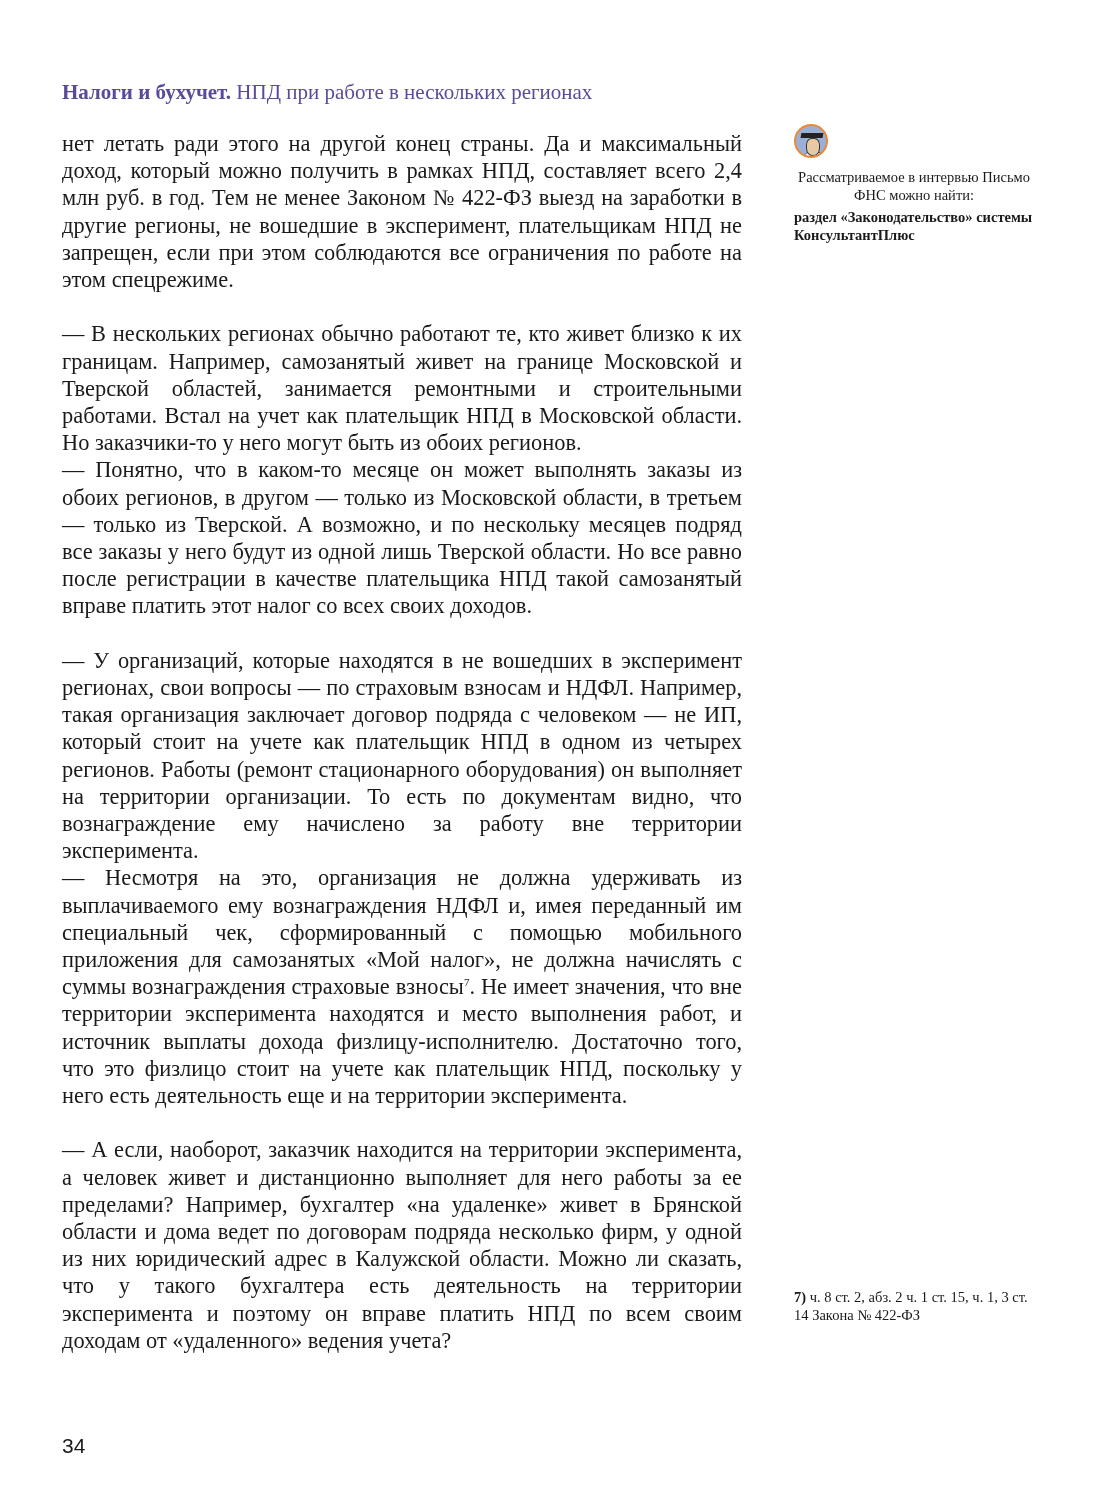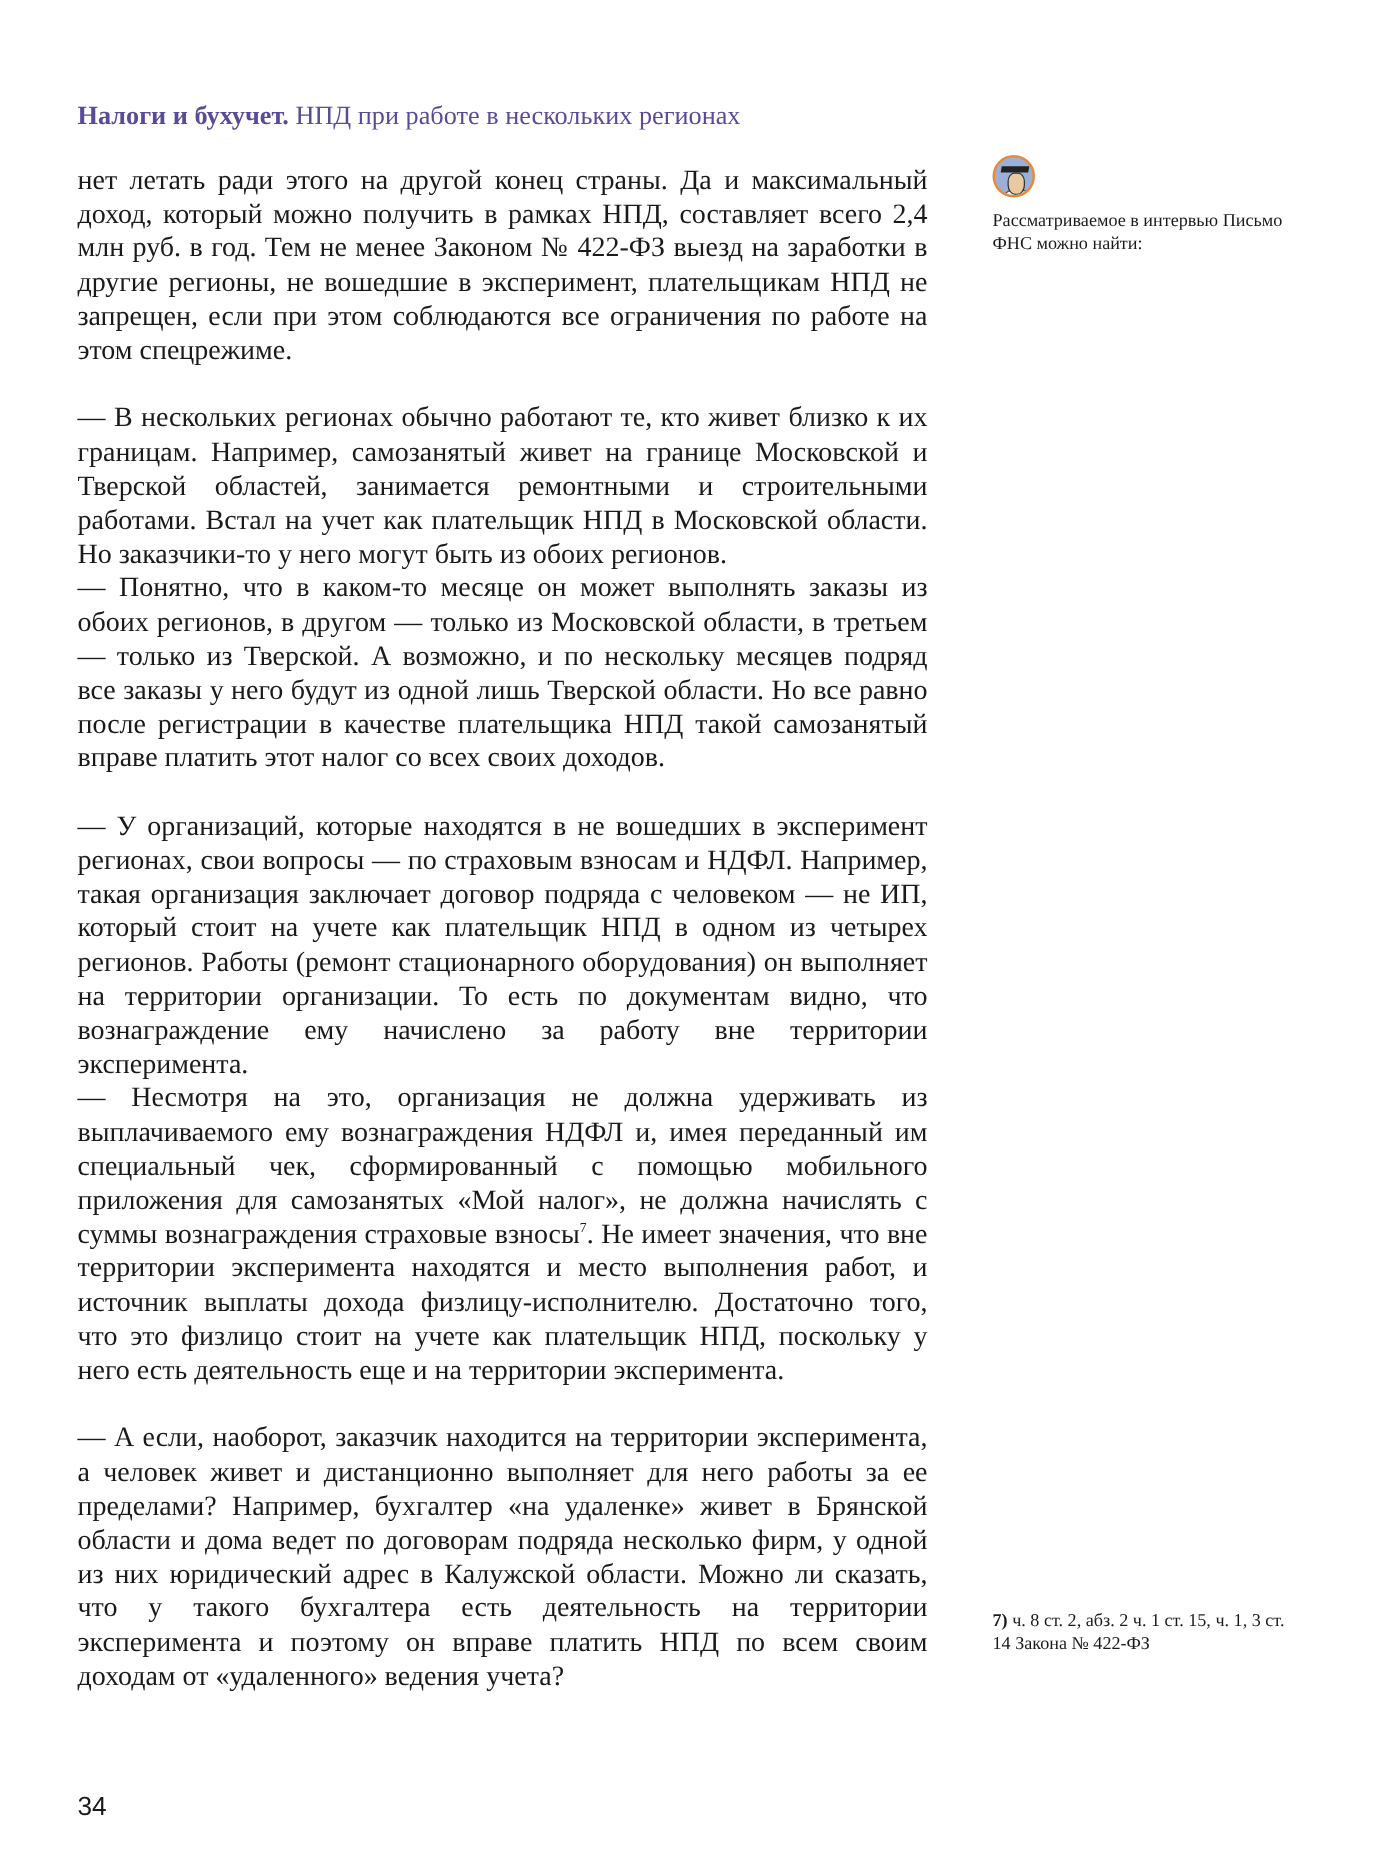--- a/index.html
+++ b/index.html
@@ -42,21 +42,21 @@
     background: #e8c9a1; border-radius: 40% 40% 45% 45%; border: 1px solid #333;
   }
   .avatar .cap {
     position: absolute; left: 5px; top: 7px; width: 22px; height: 5px;
     background: #222; transform: skewX(-10deg);
   }
   .avatar .body {
     position: absolute; left: 7px; top: 26px; width: 20px; height: 10px;
     background: #f4f4f4; border: 1px solid #555; border-radius: 6px 6px 0 0;
   }
-  .sidebar .note { margin: 0 0 4px 0; }
+  .sidebar .note { margin: 0 0 4px 0; text-align: center; }
   .sidebar .source { font-weight: bold; margin: 0; }
   .footnote {
     position: absolute; left: 794px; top: 1288px; width: 240px;
     font-family: "Liberation Serif", serif;
     font-size: 14.5px; line-height: 18px;
   }
   .footnote .num { font-weight: bold; }
   .page-number {
     position: absolute; left: 62px; top: 1434px;
     font-family: "Liberation Sans", sans-serif;
@@ -83,19 +83,20 @@
   <p class="q">— А если, наоборот, заказчик находится на территории эксперимента, а человек живет и дистанционно выполняет для него работы за ее пределами? Например, бухгалтер «на удаленке» живет в Брянской области и дома ведет по договорам подряда несколько фирм, у одной из них юридический адрес в Калужской области. Можно ли сказать, что у такого бухгалтера есть деятельность на территории эксперимента и поэтому он вправе платить НПД по всем своим доходам от «удаленного» ведения учета?</p>
 </div>
 
 <div class="sidebar">
   <div class="avatar">
     <div class="body"></div>
     <div class="face"></div>
     <div class="cap"></div>
   </div>
   <p class="note">Рассматриваемое в интервью Письмо ФНС можно найти:</p>
+  <p class="source">раздел «Законодательство» системы КонсультантПлюс</p>
 </div>
 
 <div class="footnote">
   <span class="num">7)</span><span> ч. 8 ст. 2, абз. 2 ч. 1 ст. 15, ч. 1, 3 ст. 14 Закона № 422-ФЗ</span>
 </div>
 
 <div class="page-number">34</div>
 
 </body></html>

